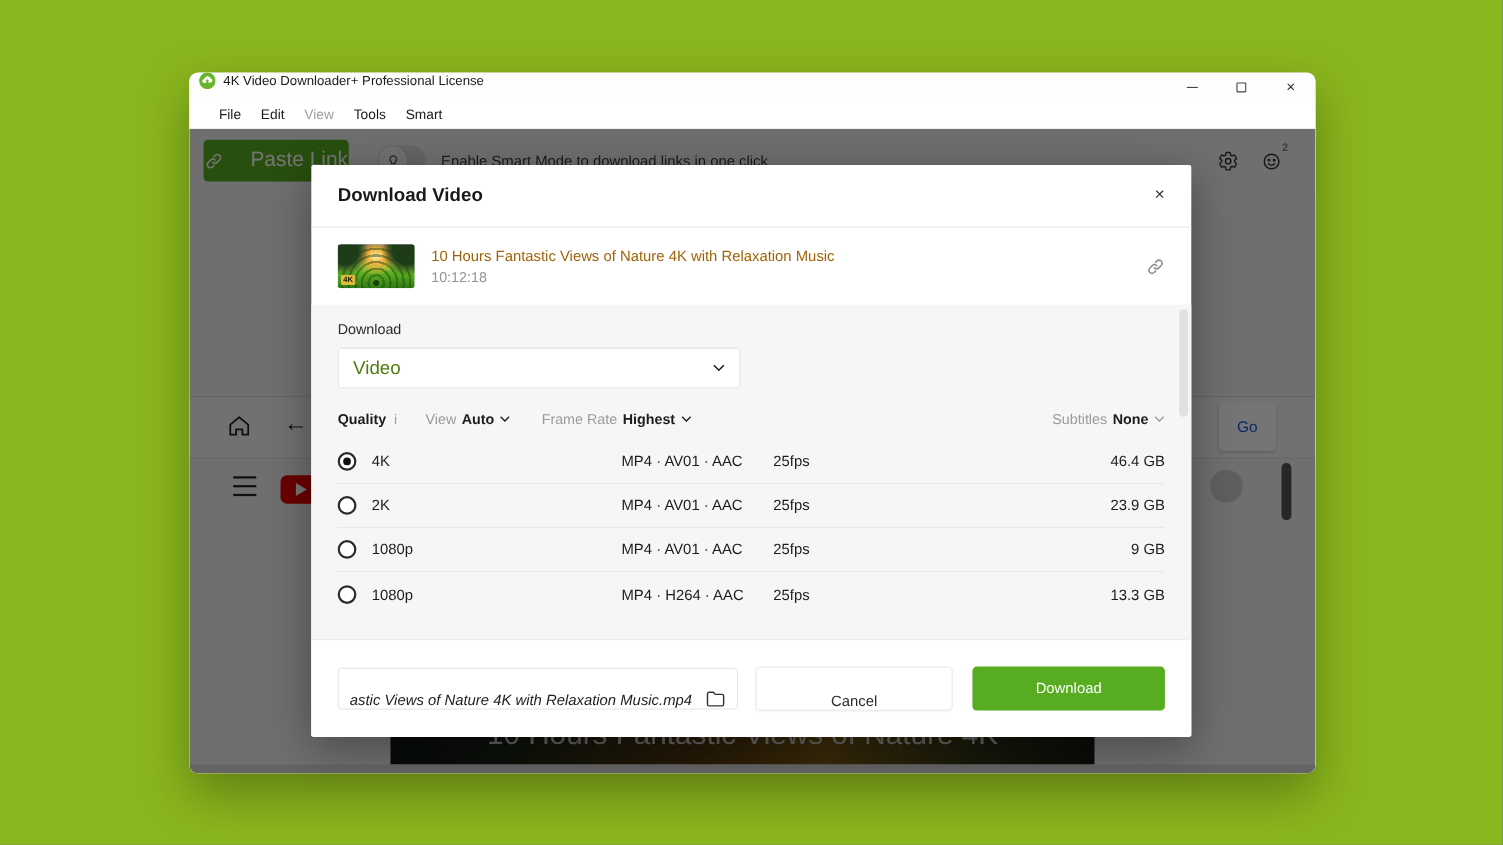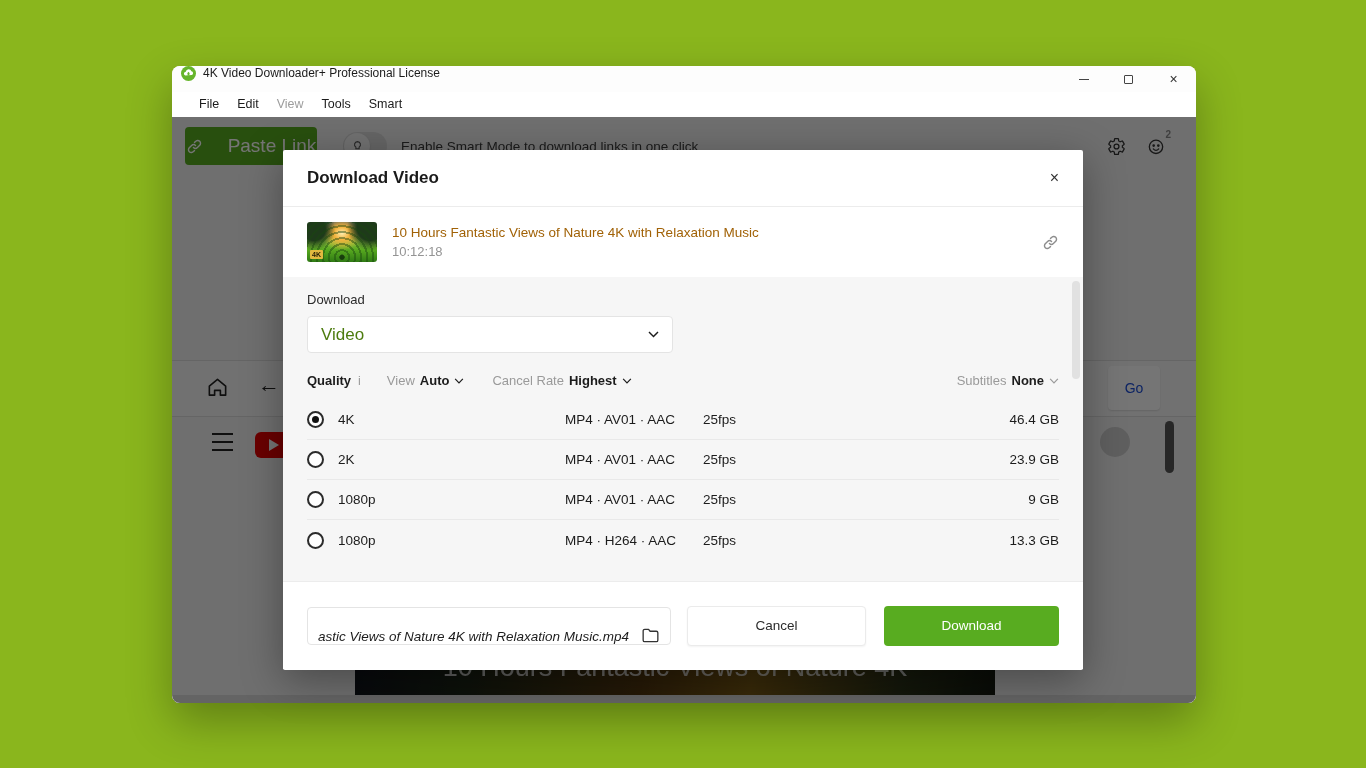--- a/index.html
+++ b/index.html
@@ -107,21 +107,21 @@
   .radio.selected::after { content:""; position:absolute; left:3px; top:3px; width:7px; height:7px; border-radius:50%; background:#111; }
   .q-size { text-align:right; }
   .modal-scroll-thumb { position:absolute; right:3px; top:4px; width:8px; height:98px; background:#e1e1e1; border-radius:4px; }
 
   .modal-footer { height:88px; background:#fff; border-top:1px solid #ececec; display:flex; align-items:center; padding:0 24px; }
   .filename-box { width:366px; height:38px; background:#fff; border:1px solid #e4e4e4; border-radius:4px;
                   display:flex; align-items:flex-end; padding:0 10px; margin-right:16px;font-style:italic; }
   .filename-text { font-size:13.5px; color:#1c1c1c; white-space:nowrap; overflow:hidden; flex:1; }
   .folder-btn { flex:0 0 auto; margin-left:8px; display:flex; }
   .cancel-btn { width:180px; height:40px; background:#fff; border:1px solid #ebebeb; border-radius:4px;
-                font-size:13.5px; color:#2b2b2b; display:flex; align-items:center; justify-content:center;
+                font-size:13.5px; color:#2b2b2b; display:flex; align-items:flex-end; justify-content:center;
                 box-shadow:0 1px 2px rgba(0,0,0,.05); margin-right:18px; }
   .download-btn { width:176px; height:40px; background:#58ac20; border:none; border-radius:4px;
                   font-size:13.5px; color:#fff; display:flex; align-items:center; justify-content:center; }
   svg { display:block; }
 </style>
 </head>
 <body>
 
 <div class="window">
 
@@ -259,21 +259,21 @@
       <span class="opt-strong">Quality</span>
       <span class="info-i">i</span>
       <span class="opt-group gap26">
         <span class="opt-muted">View</span>
         <span class="opt-strong">Auto</span>
         <svg width="10" height="6" viewBox="0 0 11 7" fill="none" stroke="#1c1c1c" stroke-width="1.4">
             <polyline points="1,1 5.5,5.6 10,1"></polyline>
           </svg>
       </span>
       <span class="opt-group gap28">
-        <span class="opt-muted">Cancel Rate</span>
+        <span class="opt-muted">Frame Rate</span>
         <span class="opt-strong">Highest</span>
         <svg width="10" height="6" viewBox="0 0 11 7" fill="none" stroke="#1c1c1c" stroke-width="1.4">
             <polyline points="1,1 5.5,5.6 10,1"></polyline>
           </svg>
       </span>
       <span class="opt-spacer"></span>
       <span class="opt-group">
         <span class="opt-muted">Subtitles</span>
         <span class="opt-strong">None</span>
         <svg width="10" height="6" viewBox="0 0 11 7" fill="none" stroke="#9a9a9a" stroke-width="1.4">

